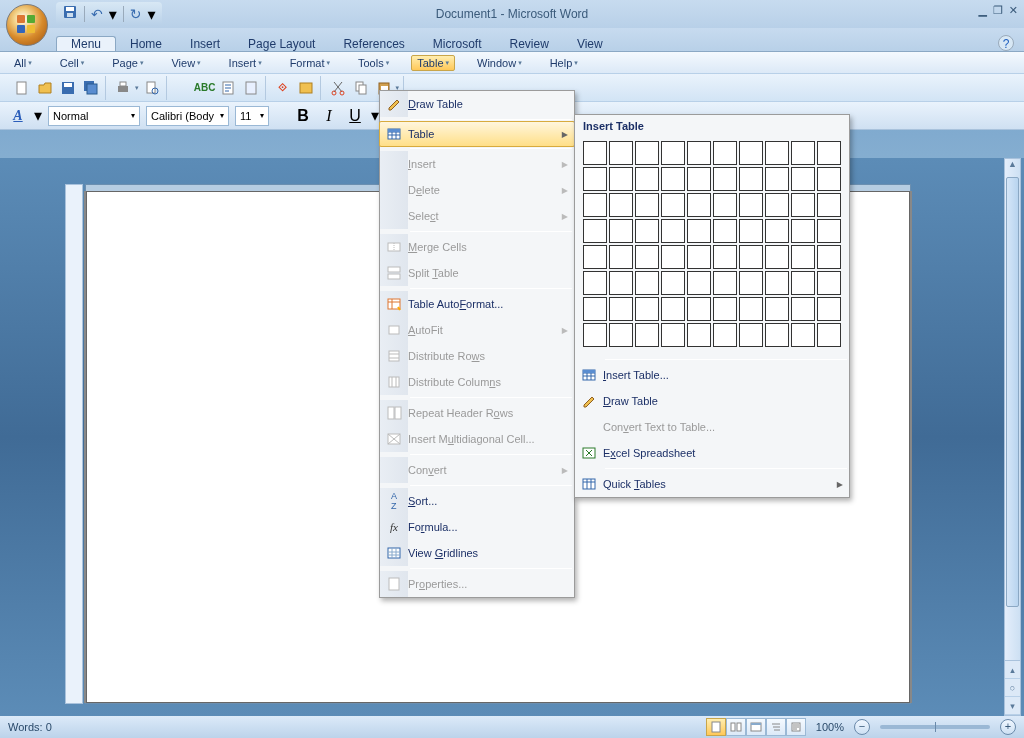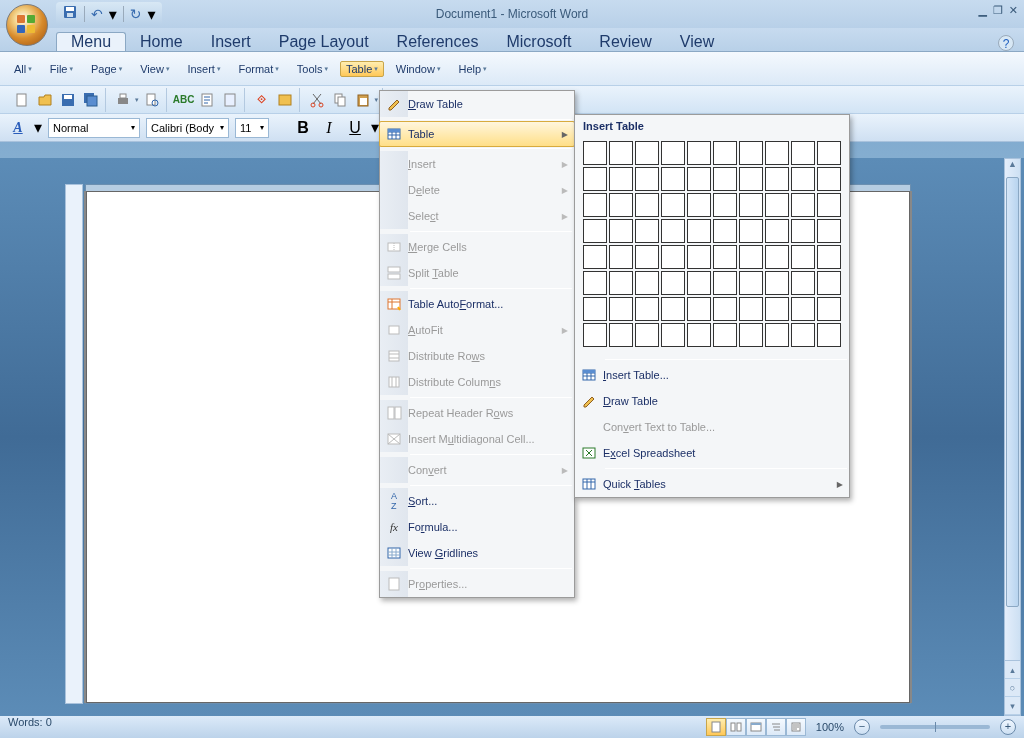--- a/index.html
+++ b/index.html
@@ -6,24 +6,24 @@
 body { background: linear-gradient(#6b9bc7, #8fb5d4 30%, #5c8cb7); width: 1024px; height: 738px; overflow: hidden; position: relative; }
 .titlebar { height: 28px; background: linear-gradient(#c7dbef, #b8d0e8); display: flex; align-items: center; position: relative; }
 .office-btn { width: 42px; height: 42px; position: absolute; left: 6px; top: 4px; z-index: 10; background: radial-gradient(circle at 40% 35%, #fff 0%, #f3d38a 25%, #d88b2b 55%, #9a4f10 100%); border-radius: 50%; border: 1px solid #7a7a7a; display:flex; align-items:center; justify-content:center; }
 .office-btn svg { width: 24px; height: 24px; }
 .qat { margin-left: 56px; height: 24px; display: flex; align-items: center; background: linear-gradient(#d8e8f5,#b8d0e8); border-radius: 4px; padding: 0 6px; gap: 6px; }
 .qat .sep { width: 1px; height: 16px; background: #9ab; }
 .title-text { position: absolute; left: 50%; transform: translateX(-50%); font-size: 12px; color: #3a5a7a; }
 .win-controls { position: absolute; right: 6px; top: 4px; display: flex; gap: 6px; }
 .win-controls span { font-size: 11px; color: #3a5a7a; cursor: pointer; font-family: Arial; }
 .ribbon-tabs { height: 24px; background: linear-gradient(#c7dbef, #b8d0e8); display: flex; align-items: flex-end; padding-left: 56px; border-bottom: 1px solid #8ba8c4; }
-.ribbon-tabs .tab { padding: 0 14px; font-size: 16px; color: #1f3b6b; cursor: pointer; }
+.ribbon-tabs .tab { padding: 0 14px; font-size: 12px; color: #1f3b6b; cursor: pointer; }
 .ribbon-tabs .tab.active { background: #eaf2fb; border: 1px solid #8ba8c4; border-bottom: none; border-radius: 3px 3px 0 0; }
 .help-icon { position: absolute; right: 10px; font-size: 12px; color: #1f5fbf; background:#d8e8f5; border-radius:50%; width:16px; height:16px; text-align:center; line-height:16px; border:1px solid #9ab; }
-.menu-bar { height: 34px; background: linear-gradient(#f4f9fe,#dce9f7); display: flex; align-items: center; padding: 8px 8px; gap: 6px; border-bottom: 1px solid #b8d0e8; }
+.menu-bar { height: 22px; background: linear-gradient(#f4f9fe,#dce9f7); display: flex; align-items: center; padding: 8px 8px; gap: 16px; border-bottom: 1px solid #b8d0e8; }
 .menu-bar .item { padding: 2px 6px; font-size: 11px; color: #1f3b6b; cursor: pointer; display: flex; align-items: center; gap: 2px; }
 .menu-bar .item.open { background: linear-gradient(#ffeeb0,#ffc858); border: 1px solid #c8a54a; border-radius: 2px; padding: 1px 5px; }
 .menu-bar .caret { font-size: 7px; color: #5a7a9a; }
 .toolbar { height: 28px; background: linear-gradient(#eaf3fc,#d2e4f5); display: flex; align-items: center; padding: 0 8px; gap: 3px; border-bottom: 1px solid #b8d0e8; }
 .toolbar .grp { display:flex; align-items:center; gap:3px; padding: 0 4px; border-right: 1px solid #b3c9e0; height: 24px;}
 .toolbar .btn { width: 20px; height: 20px; display:flex; align-items:center; justify-content:center; cursor:pointer; border-radius:2px; }
 .toolbar .drp { font-size:7px; color:#5a7a9a; margin-left:-1px;}
 .format-bar { height: 28px; background: linear-gradient(#eaf3fc,#cfe0f2); display: flex; align-items: center; padding: 0 8px; gap: 6px; border-bottom: 1px solid #a9c2dc; }
 .format-bar .style-box, .format-bar .font-box, .format-bar .size-box { height: 20px; border: 1px solid #9ab8d5; background: #fff; font-size: 11px; padding: 0 4px; display:flex; align-items:center; gap:4px; }
 .style-box{ width:92px;} .font-box{ width:83px;} .size-box{ width:34px;justify-content:space-between;}
@@ -33,21 +33,21 @@
 .doc-area { position:absolute; left:85px; top: 184px; width: 826px; height: 520px; background:#b6cde2; border:1px solid #6b8fb0; }
 .doc-page { position:absolute; left:0; top:6px; right:0; bottom:0; background:#fff; border:1px solid #666; box-shadow: -2px 0 0 #888, 2px 0 0 #888;}
 .ruler-v { position:absolute; left:65px; top:184px; width:18px; height: 520px; background:#eaf2fb; border:1px solid #a9c2dc;}
 .scrollbar-v { position:absolute; right:3px; top:158px; width:17px; bottom:40px; background: linear-gradient(90deg,#e4eefb,#cde0f3); border:1px solid #a9c2dc;}
 .scrollbar-v .thumb{ position:absolute; top:18px; left:1px; right:1px; height:430px; background:linear-gradient(90deg,#d5e6f8,#b8d4ef); border:1px solid #8ba8c4; border-radius:2px;}
 .scrollbar-v .arr{ position:absolute; left:0; right:0; height:16px; text-align:center; font-size:9px; color:#5a7a9a;}
 .scrollbar-v .up{top:0;} .scrollbar-v .dn{bottom:0;}
 .page-nav { position:absolute; right:3px; bottom:22px; width:17px; height: 56px; background:#dce9f7; border:1px solid #a9c2dc; display:flex; flex-direction:column;}
 .page-nav div{ flex:1; display:flex; align-items:center; justify-content:center; font-size:9px; color:#5a7a9a; border-bottom:1px solid #b8d0e8;}
 .clipboard-side { position:absolute; right:3px; top:172px; width:17px; height:20px; text-align:center;}
-.statusbar { position:absolute; bottom:0; left:0; right:0; height:22px; background: linear-gradient(#dceaf9,#bcd3ea); display:flex; font-size:11px; color:#2a4a6a; padding: 0 8px;}
+.statusbar { position:absolute; bottom:0; left:0; right:0; height:22px; background: linear-gradient(#dceaf9,#bcd3ea); display:flex; align-items:center; font-size:11px; color:#2a4a6a; padding: 0 8px;}
 .statusbar .right { margin-left:auto; display:flex; align-items:center; gap:10px;}
 .view-btns { display:flex; gap:0;}
 .view-btns .vb{ width:20px; height:18px; border:1px solid #9ab8d5; background:linear-gradient(#f5faff,#dce9f7); display:flex;align-items:center;justify-content:center;}
 .view-btns .vb.active{ background:linear-gradient(#ffeeb0,#ffc858); border-color:#c8a54a;}
 .zoom-slider { width:110px; height:4px; background:#9ab8d5; position:relative; border-radius:2px;}
 .zoom-slider .tick{position:absolute; left:50%; top:-3px; width:1px; height:10px; background:#6a8aaa;}
 .zoom-btn { width:16px; height:16px; border-radius:50%; border:1px solid #6a8aaa; background:linear-gradient(#f0f7ff,#cde0f3); font-size:11px; text-align:center; line-height:13px; color:#3a5a7a;}
 .menu-drop { position:absolute; left:379px; top:90px; width:196px; background:#f4f6f8; border:1px solid #9b9b9b; box-shadow: 2px 3px 5px rgba(0,0,0,0.3); z-index:50; font-size:11px;}
 .menu-drop .row { display:flex; align-items:center; height:26px; padding: 0 6px 0 0; color:#1b2f66; cursor:pointer; position:relative;}
 .menu-drop .row.disabled { color:#9a9a9a; cursor:default;}
@@ -115,21 +115,21 @@
   <div class="tab">View</div>
   <div class="help-icon">?</div>
 </div>
 
 <div class="menu-bar">
   <div class="item">
       <span>All</span>
       <span class="caret">▾</span>
     </div>
   <div class="item">
-      <span>File</span>
+      <span>Cell</span>
       <span class="caret">▾</span>
     </div>
   <div class="item">
       <span>Page</span>
       <span class="caret">▾</span>
     </div>
   <div class="item">
       <span>View</span>
       <span class="caret">▾</span>
     </div>
@@ -193,21 +193,21 @@
       </span>
       <span class="drp">▾</span>
     <span class="btn">
         <svg class="iconsvg" viewBox="0 0 16 16">
           <rect x="3" y="2" width="8" height="11" fill="#fff" stroke="#888"></rect>
           <circle cx="11" cy="11" r="3" fill="none" stroke="#36a"></circle>
         </svg>
       </span>
   </div>
   <div class="grp">
-    <span class="btn" style="color:#2a7a2a;font-weight:bold;font-size:10px;">ABC</span>
+    <span class="btn" style="color:#2a7a2a;font-weight:bold;font-size:10px;margin-left:21px;">ABC</span>
     <span class="btn">
         <svg class="iconsvg" viewBox="0 0 16 16">
           <rect x="3" y="2" width="10" height="12" fill="#fff" stroke="#888"></rect>
           <path d="M5 5h6M5 8h6M5 11h4" stroke="#36a"></path>
         </svg>
       </span>
     <span class="btn">
         <svg class="iconsvg" viewBox="0 0 16 16">
           <rect x="3" y="2" width="10" height="12" fill="#e8f0ff" stroke="#888"></rect>
         </svg>

